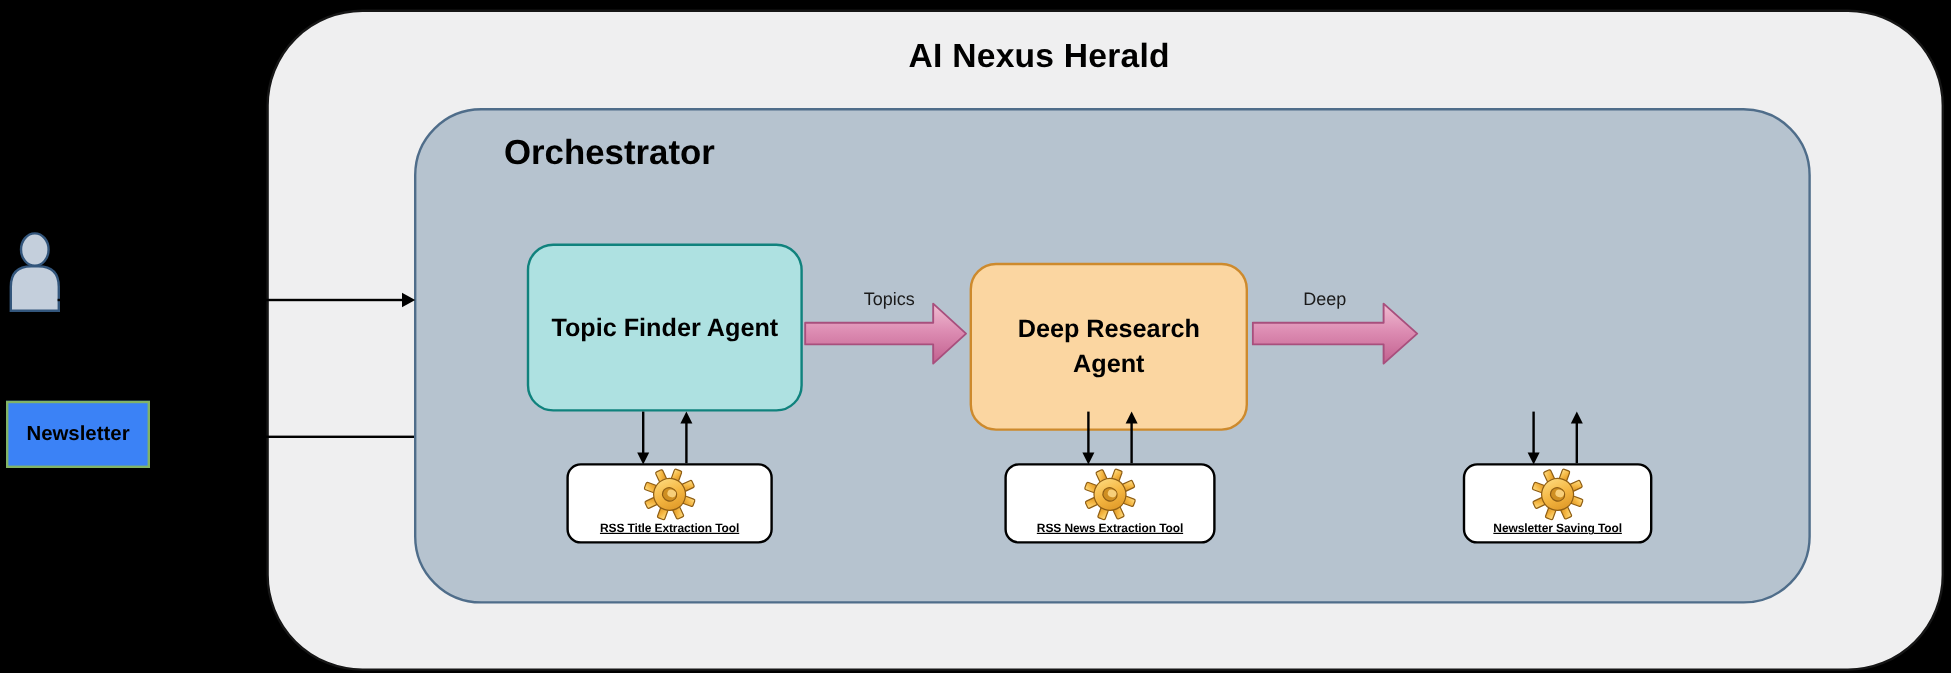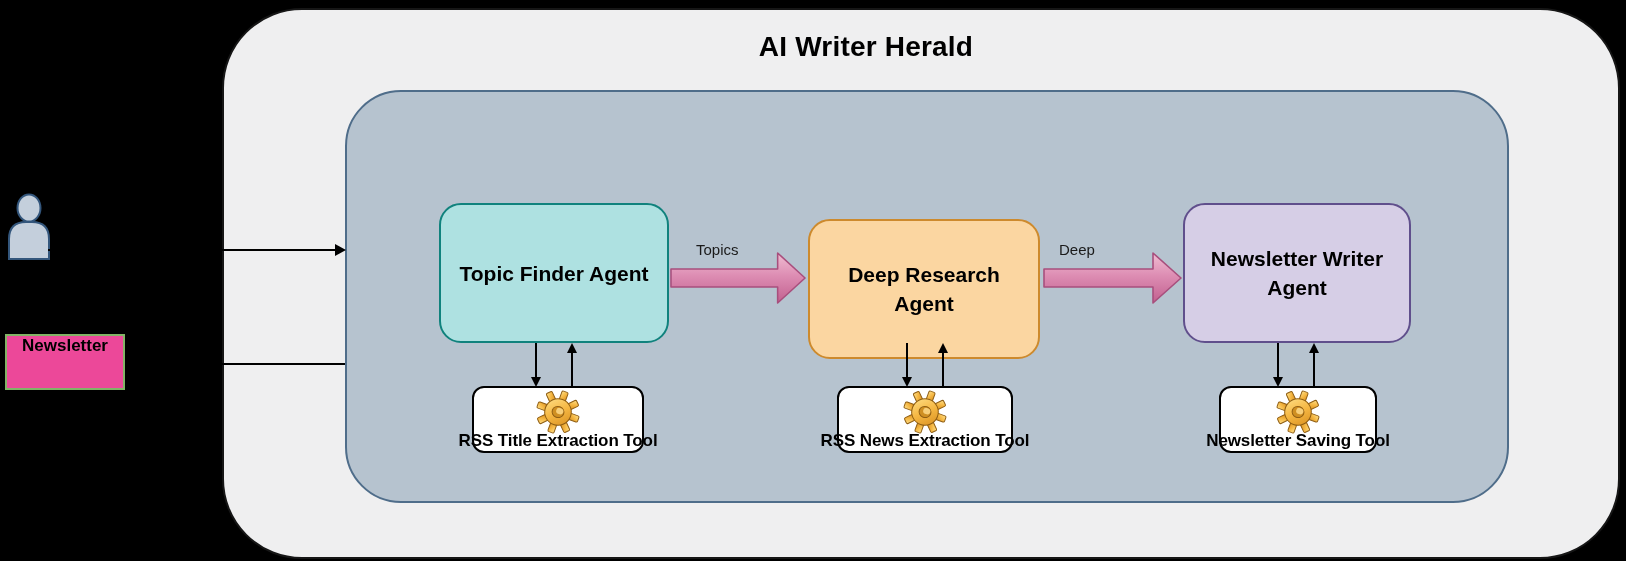--- a/index.html
+++ b/index.html
@@ -37,42 +37,42 @@
   
   .tool{
     top:386px;height:67px;background:#fff;border:2px solid #000;border-radius:12px;
     z-index:4;display:flex;flex-direction:column;align-items:center;justify-content:flex-start;
     box-sizing:border-box;padding-top:2px;
   }
   .tool.t1{left:472px;width:172px;}
   .tool.t2{left:837px;width:176px;}
   .tool.t3{left:1219px;width:158px;}
   .tool-label{
-    font-size:17px;font-weight:bold;white-space:nowrap;letter-spacing:-0.1px;line-height:14px;
+    font-size:10px;font-weight:bold;white-space:nowrap;letter-spacing:-0.1px;line-height:14px;text-decoration:underline;
   }
   
   .flow-label{
-    top:241px;width:90px;text-align:left;font-size:15px;color:#1a1a1a;z-index:4;
+    top:241px;width:90px;text-align:center;font-size:15px;color:#1a1a1a;z-index:4;
   }
   .flow-label.f1{left:696px;}
   .flow-label.f2{left:1059px;}
   
   .blockarrow{z-index:4;}
   
   .hline{height:2px;background:#000;z-index:5;}
   .vline{width:2px;background:#000;z-index:5;}
   .head-right{width:0;height:0;border-top:6px solid transparent;border-bottom:6px solid transparent;border-left:11px solid #000;z-index:5;}
   .head-down{width:0;height:0;border-left:5px solid transparent;border-right:5px solid transparent;border-top:10px solid #000;z-index:5;}
   .head-up{width:0;height:0;border-left:5px solid transparent;border-right:5px solid transparent;border-bottom:10px solid #000;z-index:5;}
   
   .news-box{
     left:5px;top:334px;width:120px;height:56px;z-index:3;
-    display:flex;justify-content:center;
+    display:flex;align-items:center;justify-content:center;
     font-size:17px;font-weight:bold;box-sizing:border-box;
-    background:#ec4899;border:2px solid #82b366;
+    background:#3b82f6;border:2px solid #82b366;
   }
   .person{left:6px;top:192px;z-index:3;}
 </style>
 </head>
 <body>
 
 <div class="canvas">
 
   <svg width="0" height="0" style="position:absolute">
     <defs>
@@ -83,23 +83,24 @@
       </linearGradient>
       <linearGradient id="gearGrad" x1="0" y1="0" x2="1" y2="1">
         <stop offset="0" stop-color="#ffe18a"></stop>
         <stop offset="0.5" stop-color="#f5b743"></stop>
         <stop offset="1" stop-color="#d88f1f"></stop>
       </linearGradient>
     </defs>
   </svg>
 
   <div class="abs outer"></div>
-  <div class="abs title">AI Writer Herald</div>
+  <div class="abs title">AI Nexus Herald</div>
 
   <div class="abs orch"></div>
+  <div class="abs orch-label">Orchestrator</div>
 
   <svg class="abs person" width="46" height="68" viewBox="0 0 46 68">
     <ellipse cx="23" cy="16" rx="11.5" ry="13.5" fill="#c4cfdc" stroke="#33567c" stroke-width="2"></ellipse>
     <path d="M 3 67 L 3 47 Q 3 30 20 30 L 26 30 Q 43 30 43 47 L 43 67 Z" fill="#c4cfdc" stroke="#33567c" stroke-width="2"></path>
   </svg>
 
   <div class="abs news-box">
     <span>Newsletter</span>
   </div>
 
@@ -109,23 +110,20 @@
   <div class="abs hline" style="left:125px;top:363px;width:220px;"></div>
 
   <div class="abs agent a1" style="background-color: rgb(174, 225, 225); border-color: rgb(16, 130, 125);">
     <span>Topic Finder Agent</span>
   </div>
 
   <div class="abs agent a2" style="background-color: rgb(251, 214, 161); border-color: rgb(205, 138, 45); margin-top: 16px;">
     <span>Deep Research Agent</span>
   </div>
 
-  <div class="abs agent a3" style="background-color: rgb(214, 206, 230); border-color: rgb(96, 79, 140);">
-    <span>Newsletter Writer Agent</span>
-  </div>
 
   <div class="abs flow-label f1">Topics</div>
   <svg class="abs blockarrow" style="left:670px;top:250px;" width="137" height="56" viewBox="0 0 140 56" preserveAspectRatio="none">
     <polygon points="1,19 110,19 110,3 138,28 110,53 110,37 1,37" fill="url(#pinkGrad)" stroke="#a84f7d" stroke-width="1.6" stroke-linejoin="round"></polygon>
   </svg>
 
   <div class="abs flow-label f2">Deep</div>
   <svg class="abs blockarrow" style="left:1043px;top:250px;" width="140" height="56" viewBox="0 0 140 56" preserveAspectRatio="none">
     <polygon points="1,19 110,19 110,3 138,28 110,53 110,37 1,37" fill="url(#pinkGrad)" stroke="#a84f7d" stroke-width="1.6" stroke-linejoin="round"></polygon>
   </svg>

